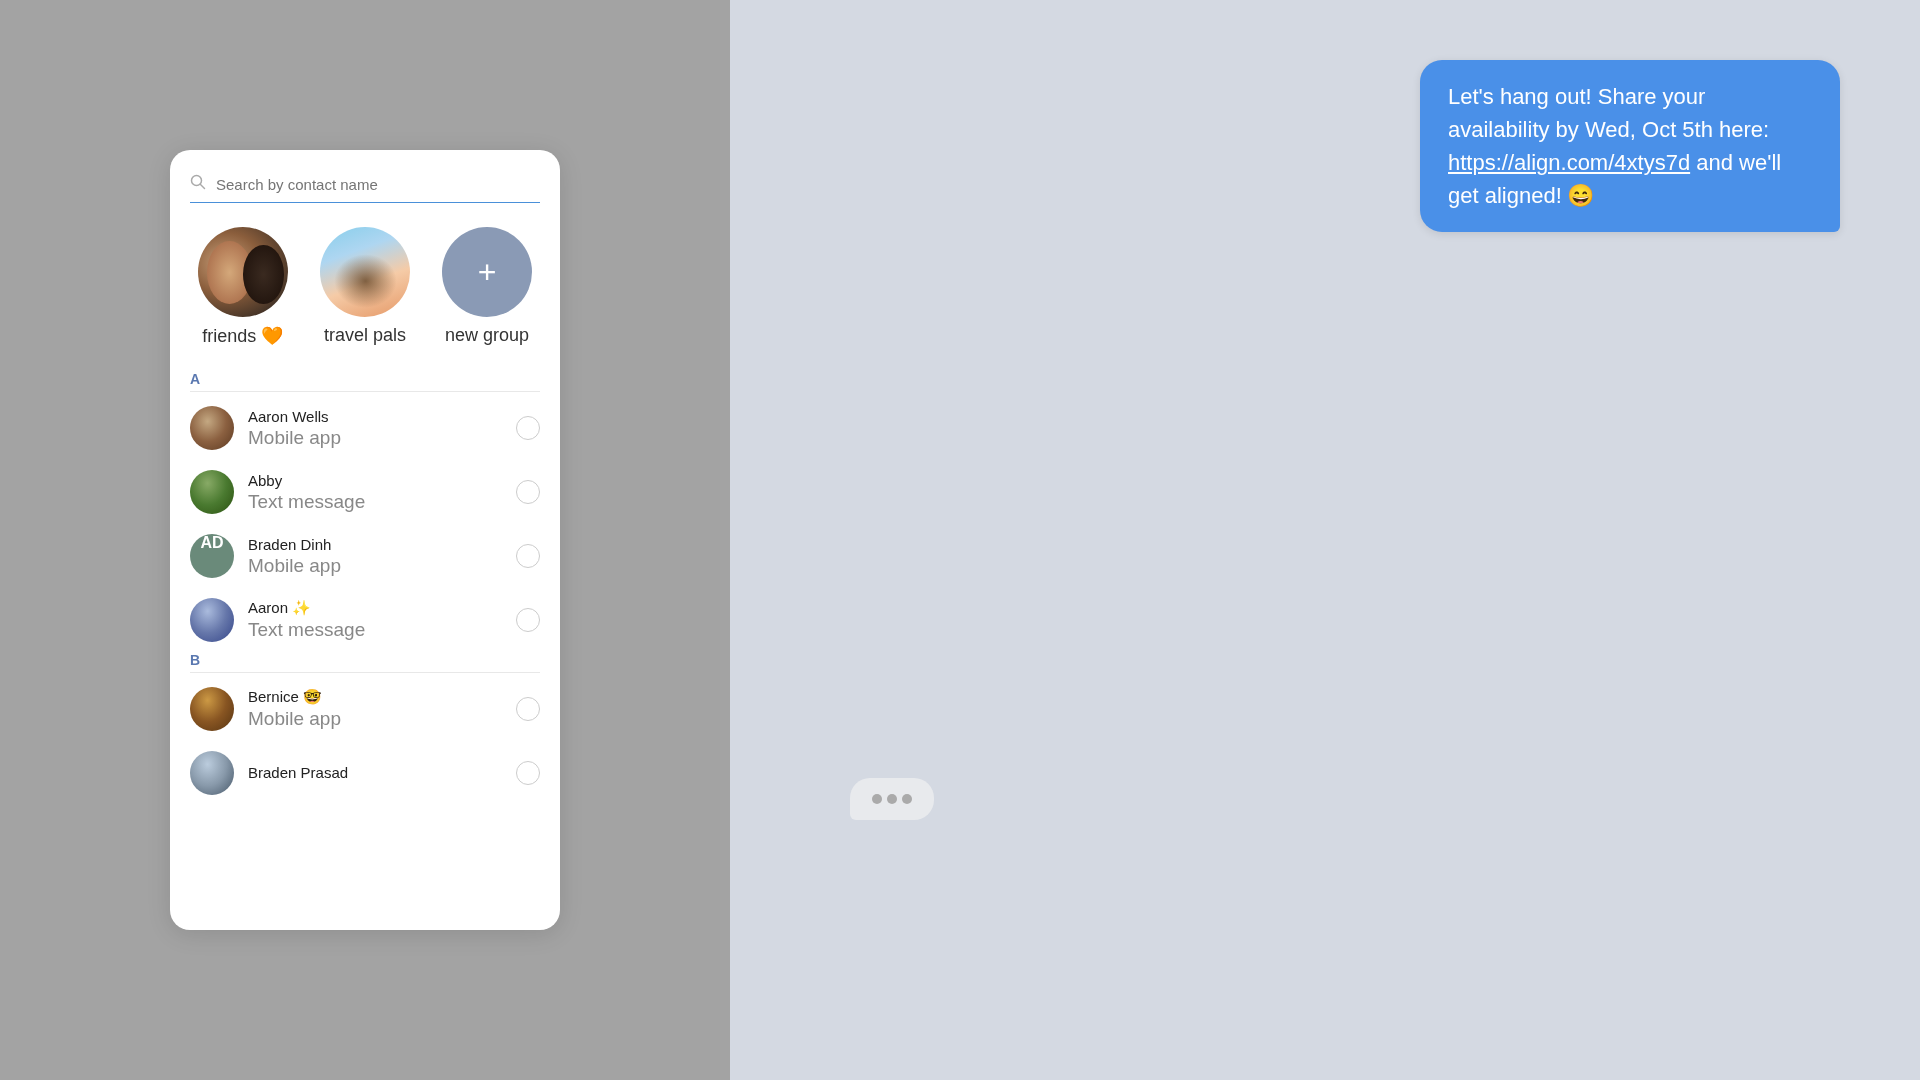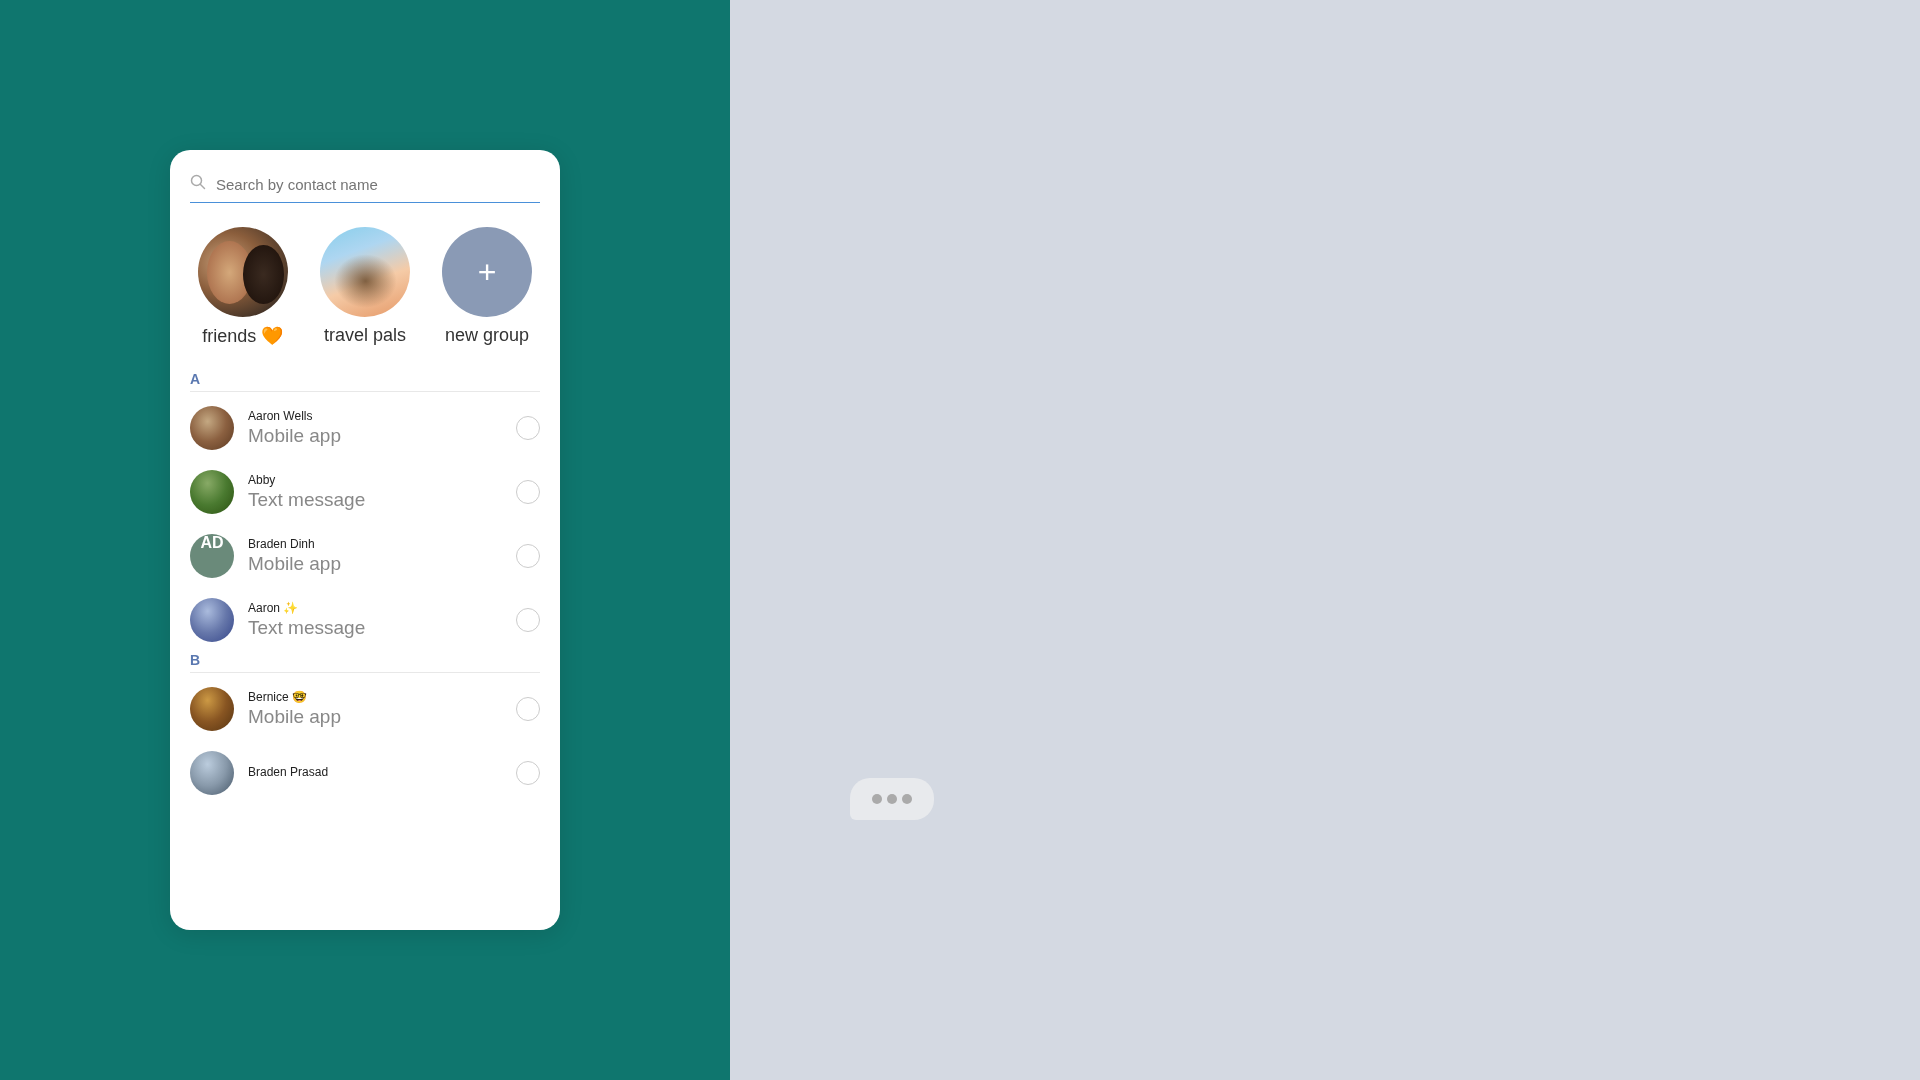--- a/index.html
+++ b/index.html
@@ -8,21 +8,21 @@
       width: 1920px;
       height: 1080px;
       display: flex;
       font-family: -apple-system, BlinkMacSystemFont, 'Segoe UI', sans-serif;
       overflow: hidden;
     }
 
     .left-panel {
       width: 730px;
       height: 1080px;
-      background: #0f766e;
+      background: #a3a3a3;
       display: flex;
       align-items: center;
       justify-content: center;
       flex-shrink: 0;
     }
 
     .right-panel {
       flex: 1;
       height: 1080px;
       background: #d4d9e2;
@@ -157,21 +157,21 @@
       font-weight: 600;
       flex-shrink: 0;
       margin-right: 14px;
     }
 
     .contact-info {
       flex: 1;
     }
 
     .contact-name {
-      font-size: 12px;
+      font-size: 15px;
       color: #222;
       font-weight: 500;
       margin-bottom: 2px;
     }
 
     .contact-sub {
       font-size: 19px;
       color: #888;
     }
 
@@ -424,20 +424,23 @@
         </div>
       </div>
 
     </div>
   </div>
 </div>
 
 <div class="right-panel">
   <div class="chat-area">
 
+    <div class="message-bubble">
+      <span>Let's hang out! Share your availability by Wed, Oct 5th here: </span><a href="#">https://align.com/4xtys7d</a><span> and we'll get aligned! 😄</span>
+    </div>
 
     <div class="typing-bubble">
       <div class="typing-dot"></div>
       <div class="typing-dot"></div>
       <div class="typing-dot"></div>
     </div>
 
   </div>
 </div>
 

